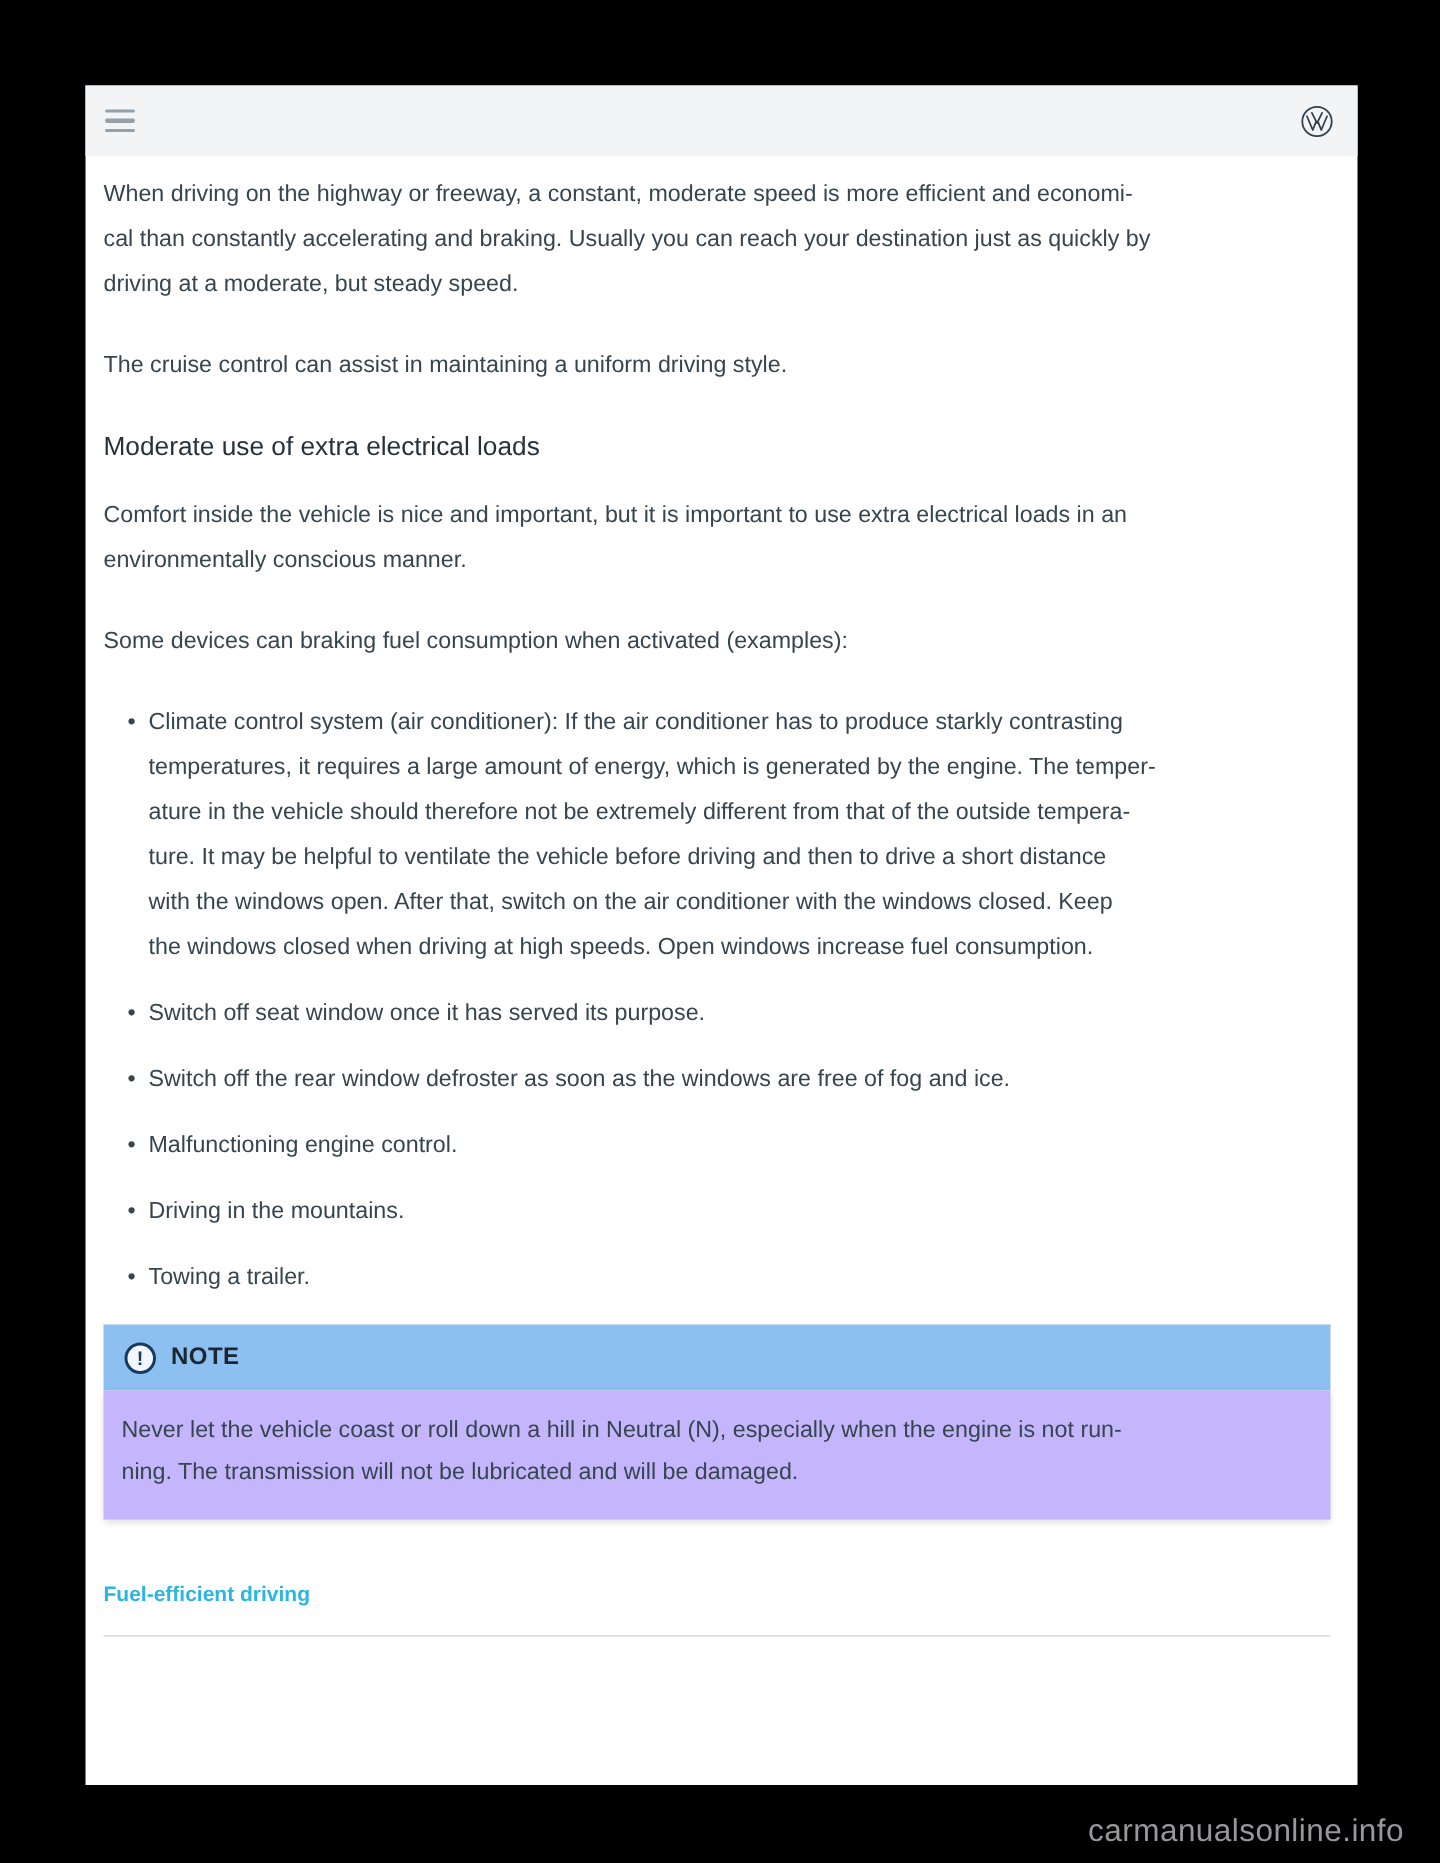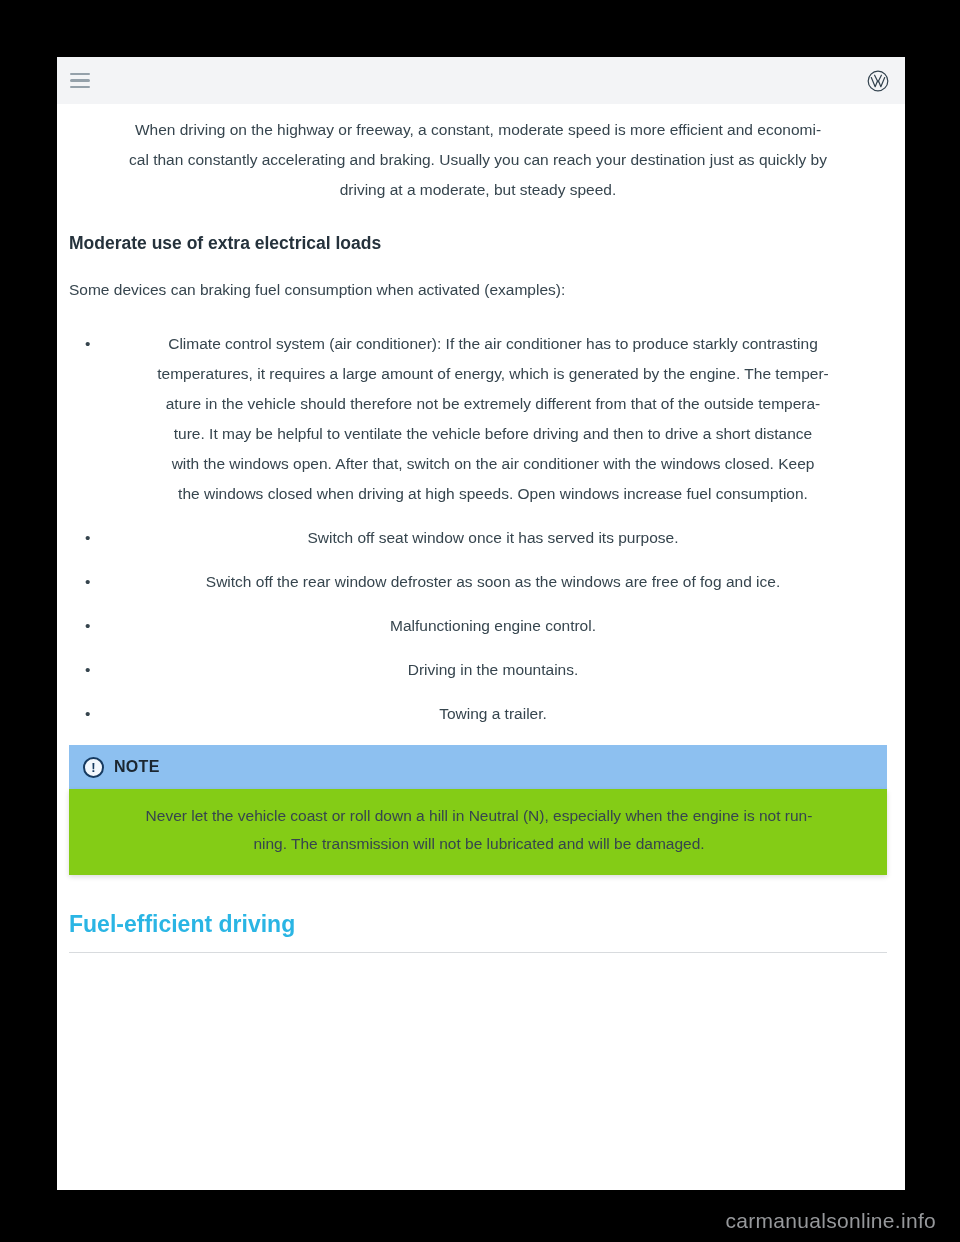--- a/index.html
+++ b/index.html
@@ -25,24 +25,24 @@
   }
   .hamburger { width: 20px; display: flex; flex-direction: column; gap: 4px; cursor: pointer; }
   .hamburger i { display: block; height: 2.5px; background: #95a1aa; border-radius: 2px; }
   .vw-logo { width: 22px; height: 22px; }
   .content {
     padding: 11px 18px 0 12px;
     color: #36454e;
     font-size: 15.5px;
     line-height: 30px;
   }
-  .pre { white-space: pre-line; text-align: center; }
+  .pre { white-space: pre-line; }
   .content p { margin: 0 0 24px 0; }
   h2 {
-    font-size: 17.5px; font-weight: bold; color: #25323c;
+    font-size: 17.5px; font-weight: normal; color: #25323c;
     margin: 26px 0 20px 0; line-height: 24px;
   }
   ul.bullets { list-style: none; margin: 0 0 4px 0; padding: 0 0 0 16px; }
   ul.bullets li { display: flex; margin: 0 0 14px 0; }
   ul.bullets .dot { flex: 0 0 14px; width: 14px; color: #36454e; }
   ul.bullets .li-text { flex: 1 1 auto; }
   .note { margin: 16px 0 0 0; }
   .note-header {
     background: #8dc0f0;
     height: 44px;
@@ -53,28 +53,28 @@
   }
   .note-icon {
     width: 21px; height: 21px; box-sizing: border-box;
     border: 2px solid #163a60; border-radius: 50%;
     background: #f2f7fd;
     display: flex; align-items: center; justify-content: center;
     font-size: 13px; font-weight: bold; color: #163a60;
     line-height: 1;
   }
   .note-body {
-    background: #84cc16;
+    background: #c4b5fd;
     padding: 13px 10px 17px 12px;
     box-shadow: 0 2px 5px rgba(0,0,0,0.14);
     line-height: 28px;
   }
   h1.fuel {
     color: #2ab5e4;
-    font-size: 23px; font-weight: bold;
+    font-size: 14px; font-weight: bold;
     margin: 34px 0 13px 0;
   }
   .rule { border-top: 1px solid #d8dbde; height: 0; }
   .watermark {
     position: absolute; right: 24px; bottom: 9px;
     color: #96989b; font-size: 21px; letter-spacing: 0.3px; margin-top: 15px;
   }
 </style>
 </head>
 <body>
@@ -95,23 +95,26 @@
       </svg>
     </div>
   </header>
 
   <main class="content">
 
     <p class="pre">When driving on the highway or freeway, a constant, moderate speed is more efficient and economi-
 cal than constantly accelerating and braking. Usually you can reach your destination just as quickly by
 driving at a moderate, but steady speed.</p>
 
+    <p>The cruise control can assist in maintaining a uniform driving style.</p>
 
     <h2>Moderate use of extra electrical loads</h2>
 
+    <p class="pre">Comfort inside the vehicle is nice and important, but it is important to use extra electrical loads in an
+environmentally conscious manner.</p>
 
     <p>Some devices can braking fuel consumption when activated (examples):</p>
 
     <ul class="bullets">
       <li>
         <span class="dot">•</span>
         <span class="li-text pre">Climate control system (air conditioner): If the air conditioner has to produce starkly contrasting
 temperatures, it requires a large amount of energy, which is generated by the engine. The temper-
 ature in the vehicle should therefore not be extremely different from that of the outside tempera-
 ture. It may be helpful to ventilate the vehicle before driving and then to drive a short distance

